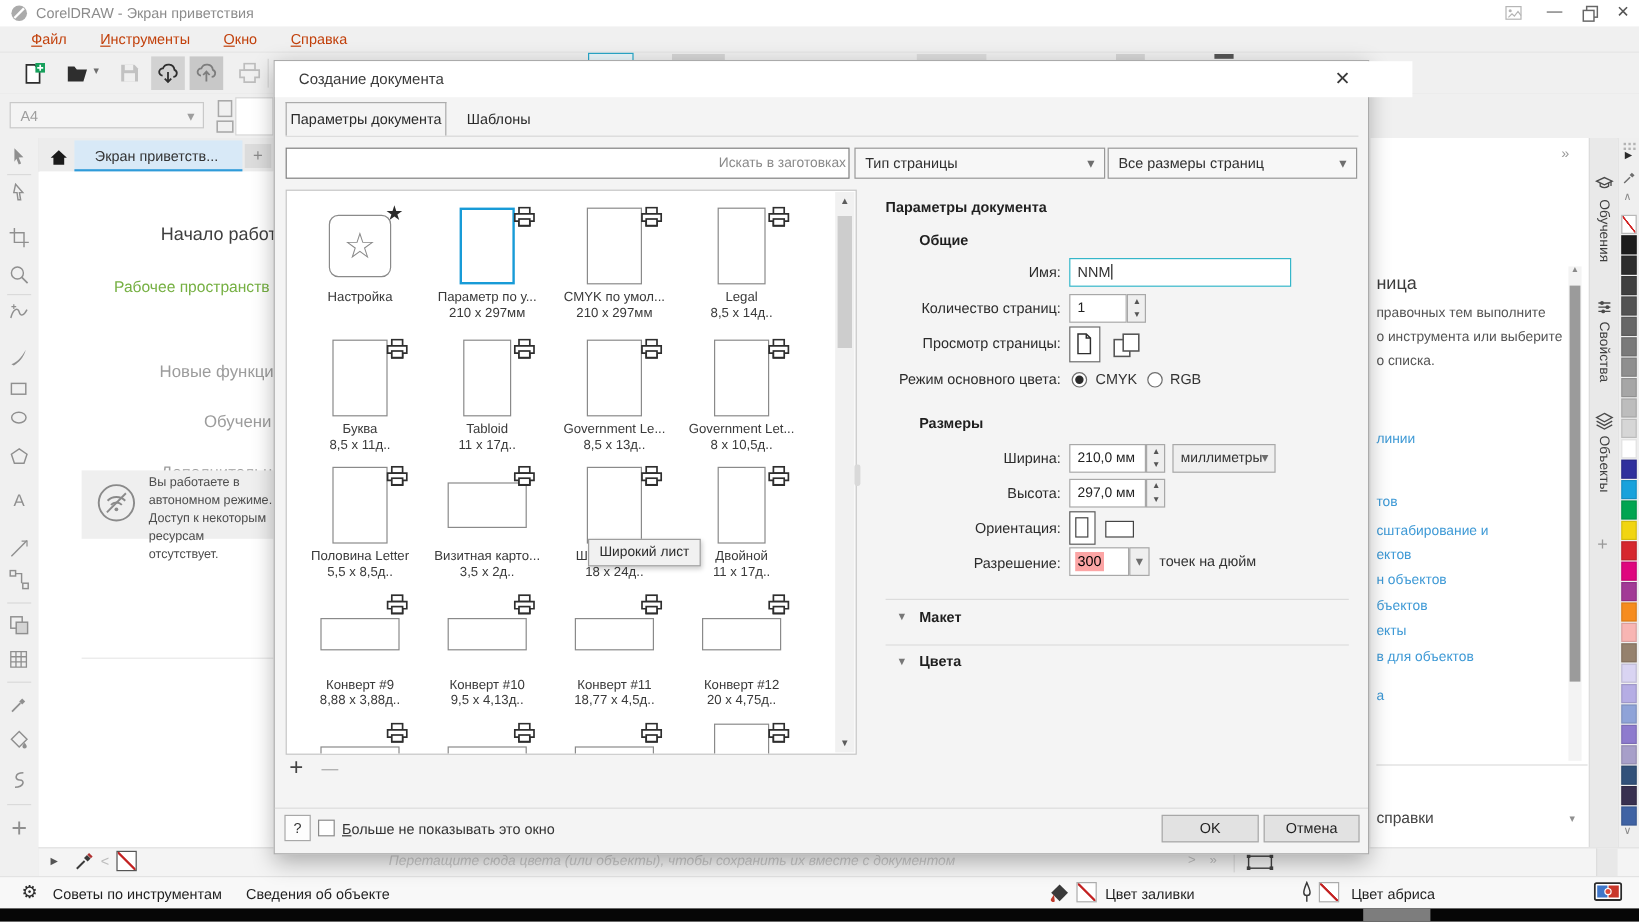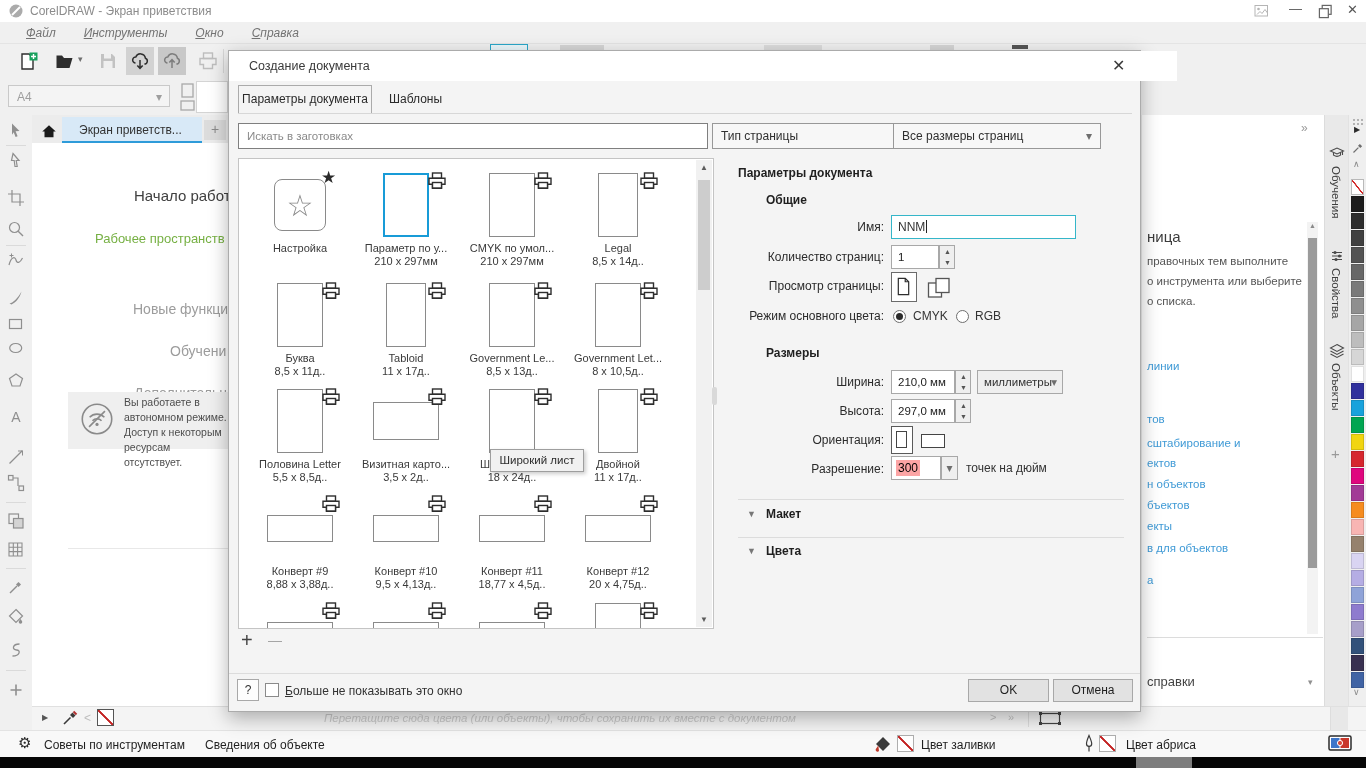--- a/index.html
+++ b/index.html
@@ -5,21 +5,21 @@
   html,body{margin:0;padding:0;background:#222;}
   #screen{position:relative;width:1366px;height:768px;background:#fff;overflow:hidden;
           font-family:"Liberation Sans",sans-serif;font-size:12px;color:#333;}
   .a{position:absolute;}
   .nosel{white-space:nowrap;}
   
   #titlebar{left:0;top:0;width:1366px;height:22px;background:#fff;}
   #titlebar .t{left:30px;top:4px;color:#8c8c8c;font-size:12px;}
   .winbtn{color:#555;font-size:13px;cursor:default;}
   #menubar{left:0;top:22px;width:1366px;height:22px;background:#f0f0f0;border-bottom:1px solid #e4e4e4;display:flex;align-items:center;padding-left:12px;box-sizing:border-box;gap:0;}
-  #menubar .mi{padding:0 14px;color:#737373;font-size:12px;font-style:italic;}
+  #menubar .mi{padding:0 14px;color:#c2410c;font-size:12px;}
   #toolbar{left:0;top:44px;width:1366px;height:34px;background:#f0f0f0;border-bottom:1px solid #e2e2e2;}
   .tbtn{position:absolute;width:28px;height:28px;top:3px;display:flex;align-items:center;justify-content:center;}
   #propbar{left:0;top:78px;width:1366px;height:37px;background:#f0f0f0;border-bottom:1px solid #e0e0e0;}
   #pagecombo{left:8px;top:7px;width:162px;height:22px;background:#f4f4f4;border:1px solid #c9c9c9;color:#9e9e9e;line-height:22px;padding-left:8px;box-sizing:border-box;}
   #pagecombo .car{position:absolute;right:7px;top:0;color:#9e9e9e;}
   
   #toolbox{left:0;top:115px;width:32px;height:615px;background:#f0f0f0;border-right:1px solid #e1e1e1;}
   .tool{position:absolute;left:7px;width:18px;height:18px;}
   .tsep{position:absolute;left:6px;width:20px;height:1px;background:#dadada;}
   
@@ -50,21 +50,21 @@
   .swbox{position:absolute;width:17px;height:17px;top:4px;background:linear-gradient(to top right,#fff 44%,#c32222 47%,#c32222 53%,#fff 56%);border:1px solid #aeaeae;box-sizing:border-box;}
   #blackbar{left:0;top:757px;width:1366px;height:11px;background:#060606;}
   
   #dialog{left:228px;top:50px;width:913px;height:662px;background:#f4f4f4;border:1px solid #ababab;box-shadow:0 6px 18px rgba(0,0,0,0.3);box-sizing:border-box;}
   #dlgtitle{left:0;top:0;width:911px;height:30px;background:#fff;padding-left:37px;}
   #dlgtitle span{position:absolute;left:20px;top:8px;font-size:12.5px;color:#3a3a3a;}
   #dlgclose{left:883px;top:5px;font-size:16px;color:#3a3a3a;}
   #tabline{left:9px;top:62px;width:894px;height:1px;background:#d7d7d7;}
   #tab-active{left:9px;top:34px;width:134px;height:28px;background:#f4f4f4;border:1px solid #ababab;border-bottom:none;box-sizing:border-box;text-align:center;line-height:27px;font-size:12px;color:#2b2b2b;}
   #tab-templates{left:160px;top:41px;font-size:12px;color:#2b2b2b;}
-  #dlgsearch{left:9px;top:72px;width:470px;height:26px;border:1px solid #7f7f7f;background:#fff;box-sizing:border-box;font-family:"Liberation Sans",sans-serif;font-size:11.5px;padding-left:8px;color:#333;}
+  #dlgsearch{left:9px;top:72px;width:470px;height:26px;border:1px solid #7f7f7f;background:#fff;box-sizing:border-box;font-family:"Liberation Sans",sans-serif;font-size:11.5px;padding-left:8px;color:#333;text-align:right;}
   #dlgsearch::placeholder{color:#8a8a8a;}
   .dcombo{position:absolute;top:72px;height:26px;background:#f7f7f7;border:1px solid #989898;box-sizing:border-box;line-height:24px;padding-left:8px;font-size:12px;color:#2f2f2f;}
   .dcombo .car{position:absolute;right:8px;top:0;color:#6e6e6e;}
   #presetpanel{left:9px;top:107px;width:476px;height:471px;background:#fff;border:1px solid #c4c4c4;box-sizing:border-box;overflow:hidden;}
   .pthumb{position:absolute;background:#fff;border:1px solid #8a8a8a;box-sizing:border-box;}
   .pthumb.sel{border:2px solid #189bd7;}
   .pname{position:absolute;width:106px;text-align:center;font-size:11px;color:#3a3a3a;}
   .star-badge{position:absolute;font-size:17px;color:#2b2b2b;}
   #psb{position:absolute;right:1px;top:1px;width:16px;height:467px;background:#f1f1f1;}
   #psb .thumb{position:absolute;left:2px;top:20px;width:12px;height:110px;background:#cdcdcd;}
@@ -438,21 +438,21 @@
     <span class="a" id="dlgclose">✕</span>
     <div class="a" id="tabline"></div>
     <div class="a" id="tab-active">Параметры документа</div>
     <div class="a nosel" id="tab-templates">Шаблоны</div>
 
     <input class="a" id="dlgsearch" placeholder="Искать в заготовках" style="">
     <div class="dcombo" style="left:483px;width:209px">
       <span class="nosel">Тип страницы</span>
       <span class="car" style="line-height:24px">▾</span>
     </div>
-    <div class="dcombo" style="left:664px;width:208px">
+    <div class="dcombo" style="left:694px;width:208px">
       <span class="nosel">Все размеры страниц</span>
       <span class="car" style="line-height:24px">▾</span>
     </div>
 
     <div class="a" id="presetpanel">
       <div id="preset-grid">
           <div class="a" style="left: 8px; top: 9px; width: 106px; height: 104px;">
             <div class="pthumb" style="left: 27px; top: 11px; width: 52px; height: 52px; border-radius: 8px; border-width: 1.5px;">
               <div style="position:absolute;left:0;top:3px;width:100%;text-align:center;font-size:30px;color:#8a8a8a;line-height:46px">☆</div>
             </div>

